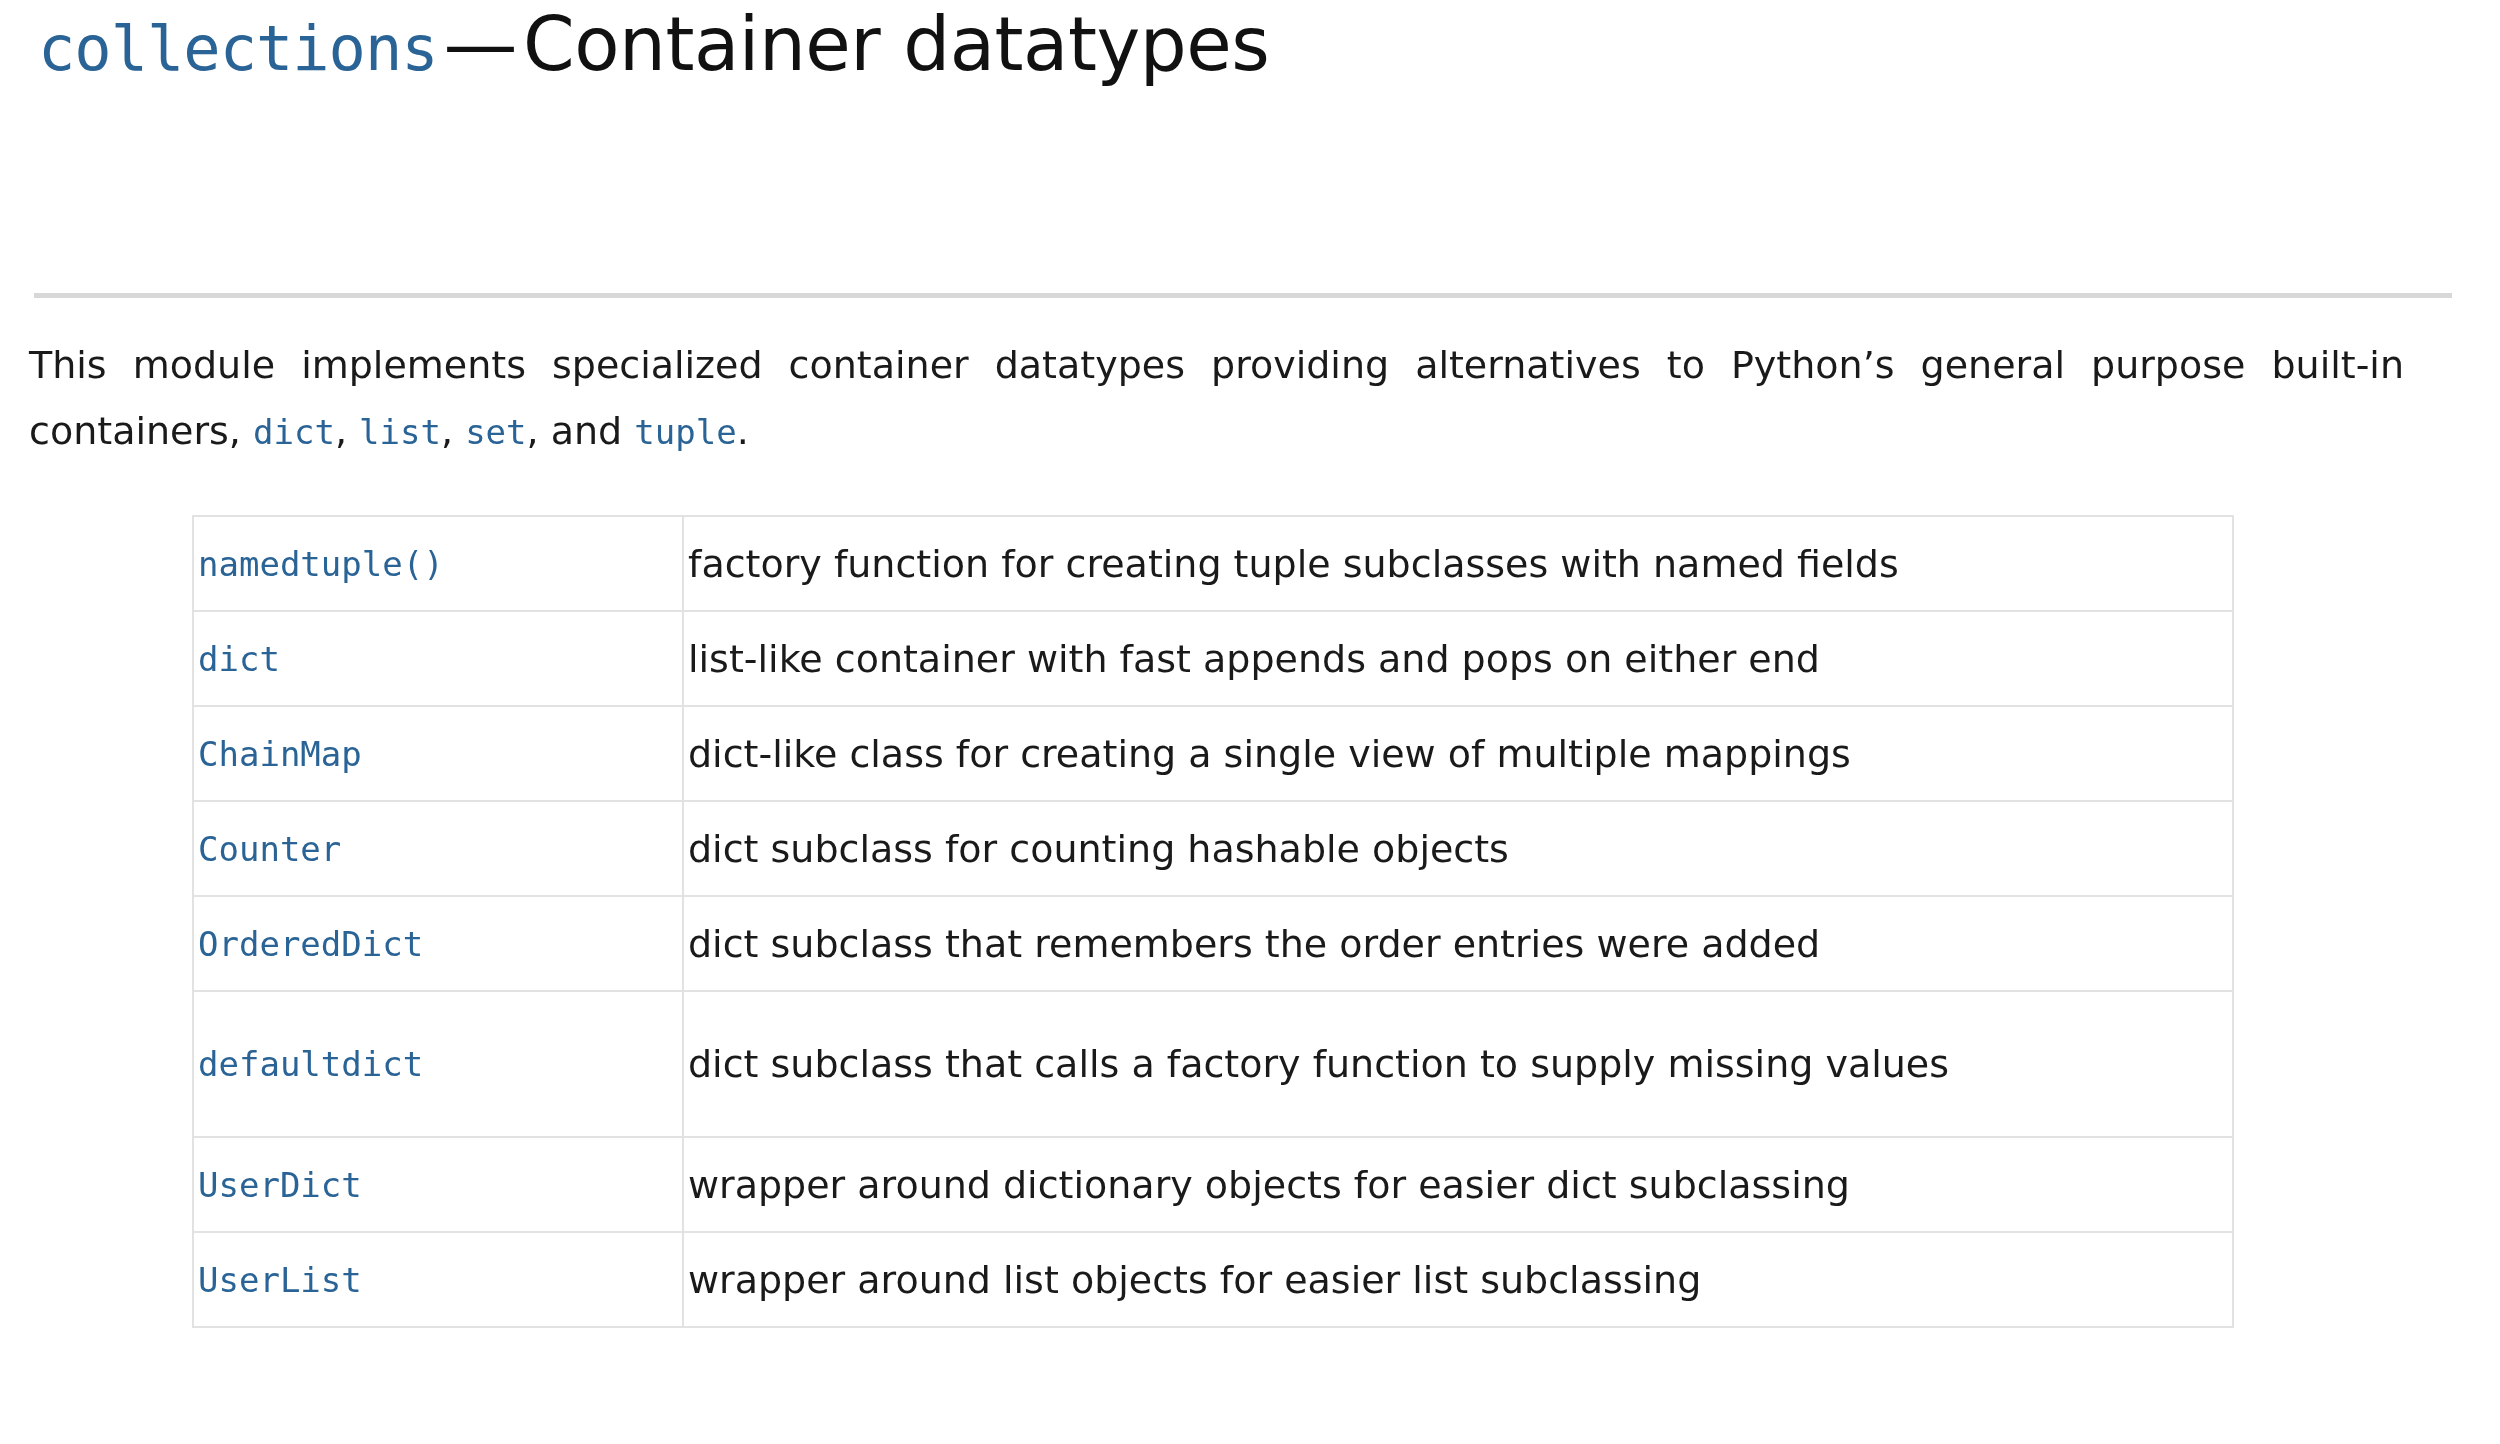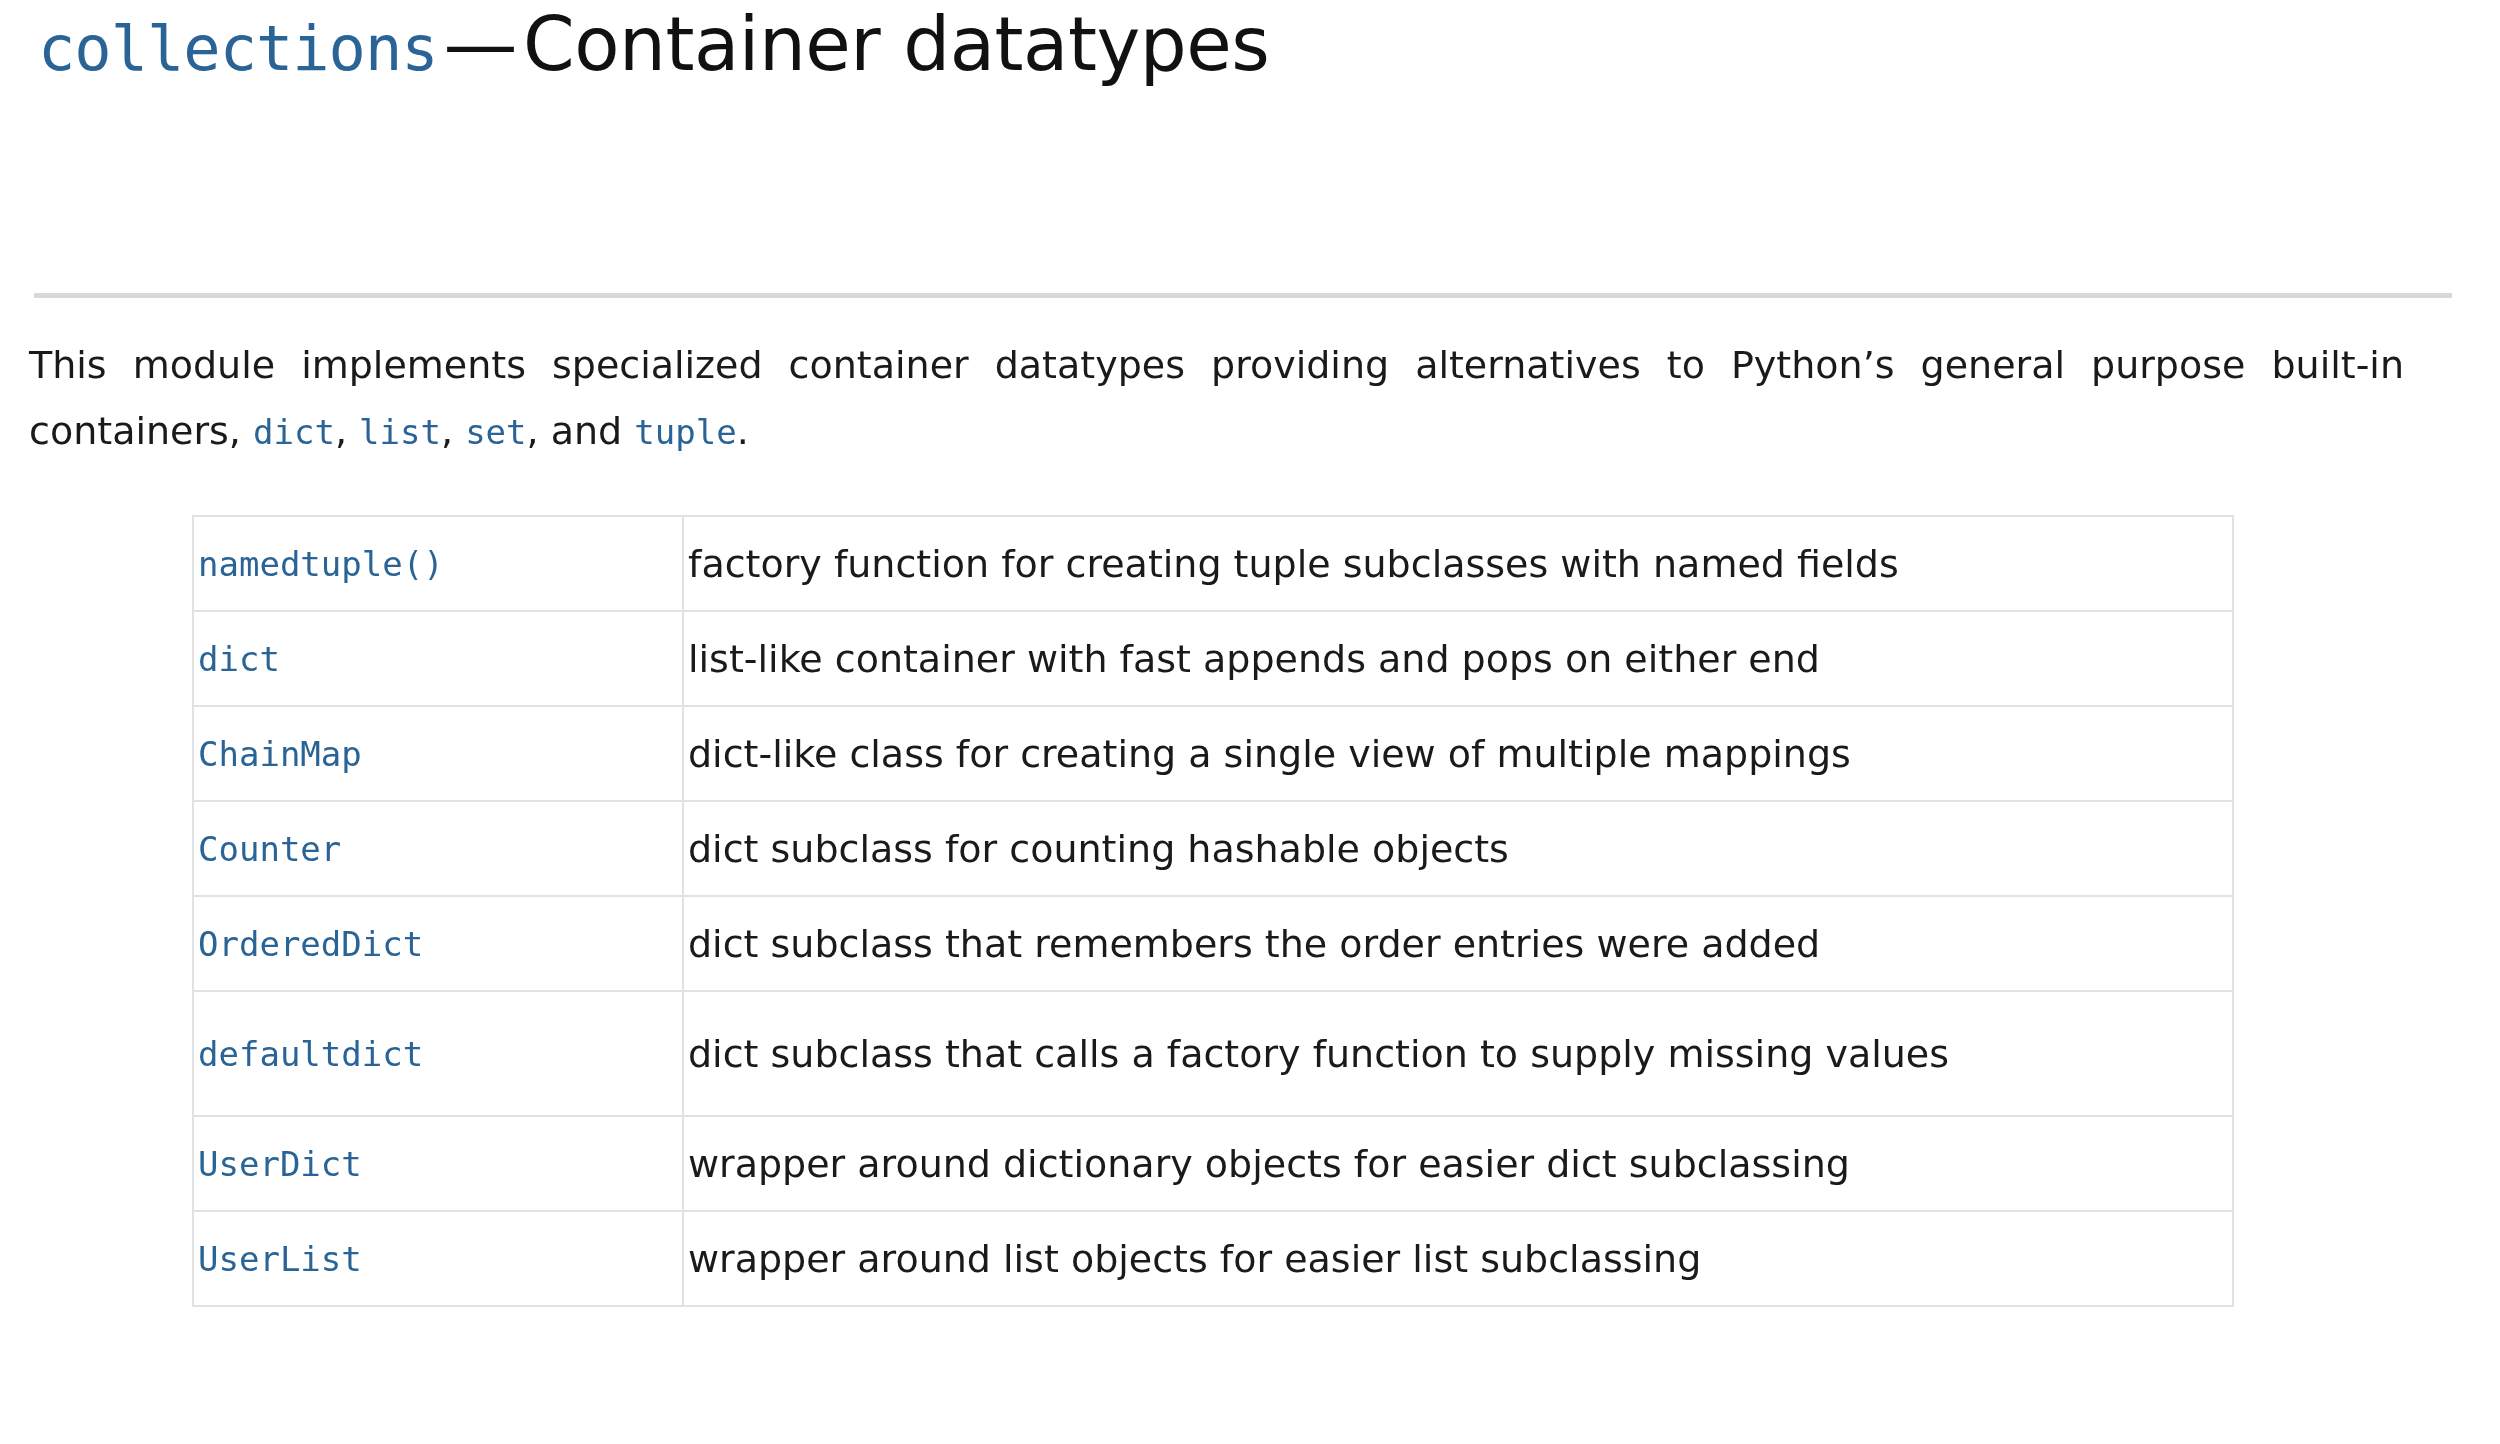--- a/index.html
+++ b/index.html
@@ -113,21 +113,21 @@
   .summary-table col.c1 { width: 490px; }
   .summary-table col.c2 { width: 1550px; }
 
   .summary-table td {
     border: 2px solid #e2e2e2;
     padding: 4px;
     vertical-align: middle;
     background: #ffffff;
   }
   .summary-table tr { height: 95px; }
-  .summary-table tr.tall { height: 125px; border-radius: 12px; }
+  .summary-table tr.tall { height: 146px; border-radius: 12px; }
 
   .cell-name {
     padding: 0 0 0 26px;
     font-family: "DejaVu Sans Mono", monospace;
     font-size: 34px;
     line-height: 46px;
     color: #2a6496;
     white-space: nowrap;
   }
   .cell-name a {

